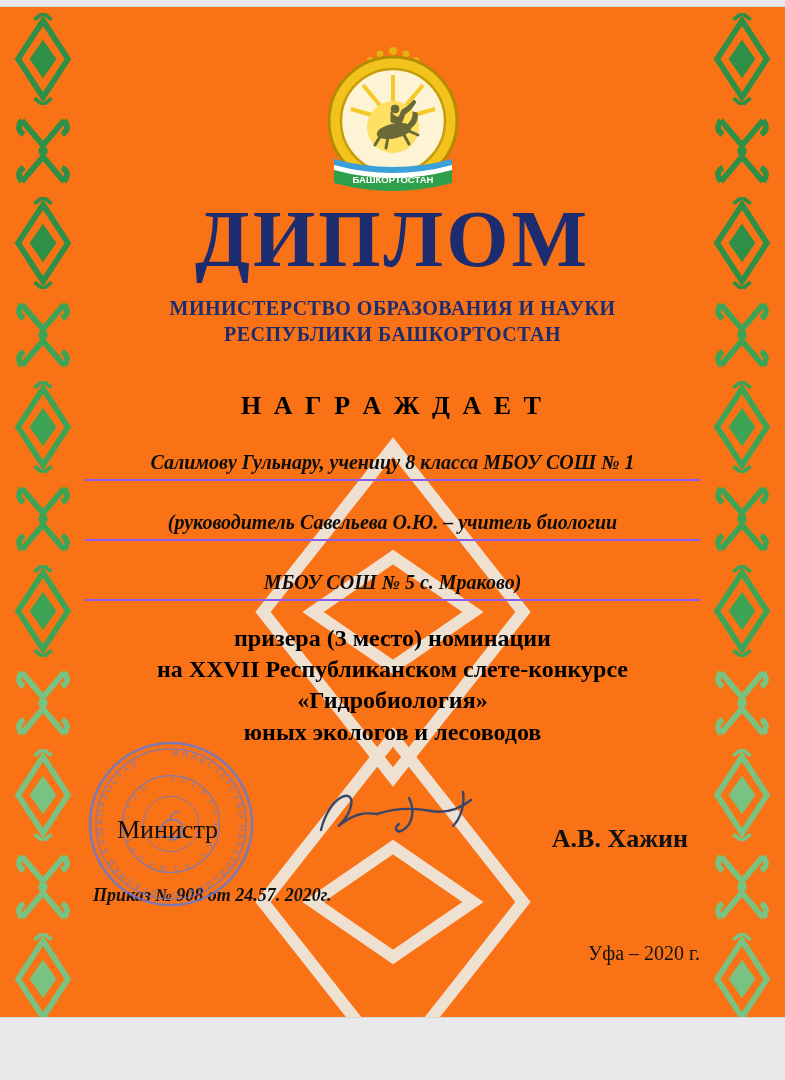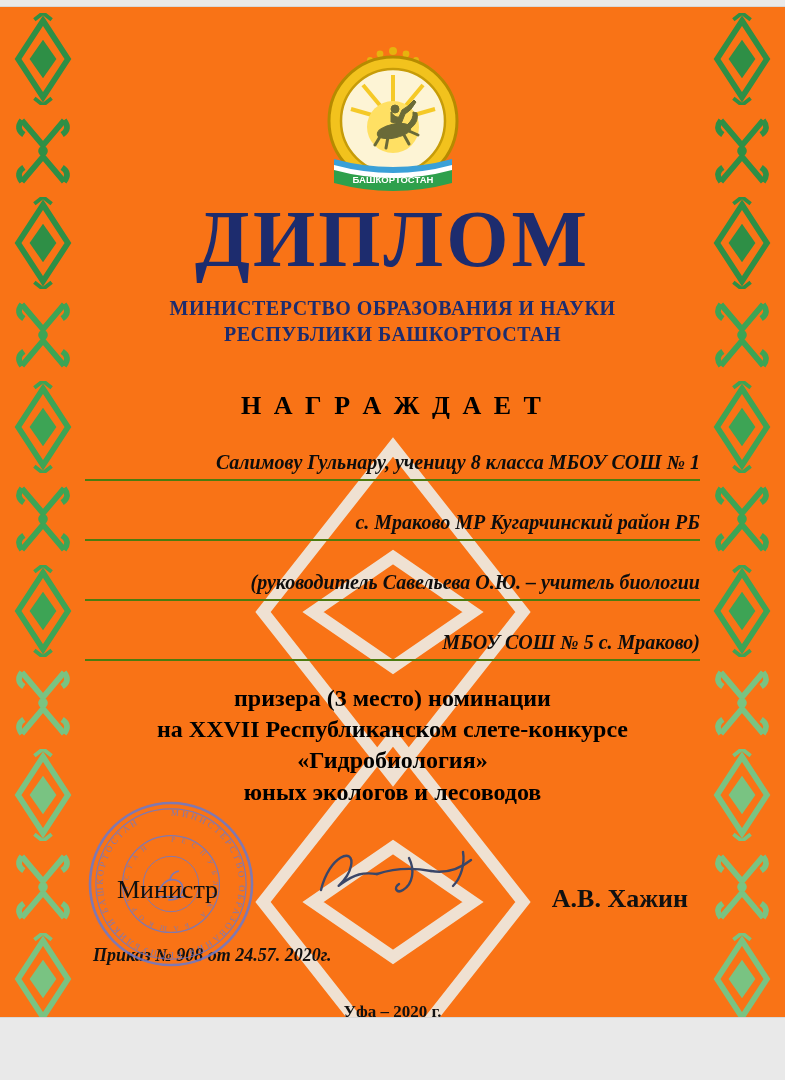--- a/index.html
+++ b/index.html
@@ -42,40 +42,40 @@
     margin-top:16px; font-size:20px; font-weight:bold; color:#1d2c6e;
     line-height:1.3; letter-spacing:.5px;text-align:center;
   }
   .awards-label {
     margin-top:44px; font-size:26px; font-weight:bold; letter-spacing:3px;
     color:#000;
   }
 
   .fields { margin-top:6px; }
   .field {
-    margin-top:30px; border-bottom:2px solid #4d7c0f; padding-bottom:5px;
-    font-size:20px; font-style:italic; font-weight:bold; color:#0d0d0d;text-align:right;
+    margin-top:30px; border-bottom:2px solid #8b5cf6; padding-bottom:5px;
+    font-size:20px; font-style:italic; font-weight:bold; color:#0d0d0d;
   }
 
   .award-block {
     margin-top:22px; font-size:24px; font-weight:bold; line-height:1.3;
     color:#000;
   }
 
   .sign-row { position:relative; margin-top:12px; height:115px; text-align:left; }
   .stamp { position:absolute; left:2px; top:-20px; width:168px; height:168px; opacity:.85; }
   .minister-label { position:absolute; left:32px; top:55px; font-size:26px; font-weight:normal; }
   .signature { position:absolute; left:218px; top:18px; width:190px; height:70px; }
   .minister-name { position:absolute; right:12px; top:64px; font-size:26px; font-weight:bold; }
 
   .order-line {
     margin-top:10px; text-align:left; padding-left:8px;
     font-size:18px; font-style:italic; font-weight:bold;
   }
-  .footer-line { margin-top:36px; font-size:17px; font-weight:bold; }
+  .footer-line { margin-top:36px; font-size:20px; font-weight:normal;text-align:right; }
 </style>
 </head>
 <body>
 
 <svg width="0" height="0" style="position:absolute" aria-hidden="true">
   <defs>
     <symbol id="mA" viewBox="0 0 64 96">
       <path d="M32 8 L58 48 L32 88 L6 48 Z" fill="none" stroke="currentColor" stroke-width="6"></path>
       <path d="M32 28 L46 48 L32 68 L18 48 Z" fill="currentColor"></path>
       <path d="M32 0 l9 7 M32 0 l-9 7 M32 96 l9 -7 M32 96 l-9 -7" stroke="currentColor" stroke-width="4" fill="none"></path>
@@ -224,21 +224,20 @@
 
     <div class="ministry">
       <div>МИНИСТЕРСТВО ОБРАЗОВАНИЯ И НАУКИ</div>
       <div>РЕСПУБЛИКИ БАШКОРТОСТАН</div>
     </div>
 
     <div class="awards-label">Н А Г Р А Ж Д А Е Т</div>
 
     <div class="fields">
       <div class="field">Салимову Гульнару, ученицу 8 класса МБОУ СОШ № 1</div>
-      <div class="field">с. Мраково МР Кугарчинский район РБ</div>
       <div class="field">(руководитель Савельева О.Ю. – учитель биологии</div>
       <div class="field">МБОУ СОШ № 5 с. Мраково)</div>
     </div>
 
     <div class="award-block">
       <div>призера (3 место) номинации</div>
       <div>на XXVII Республиканском слете-конкурсе</div>
       <div>«Гидробиология»</div>
       <div>юных экологов и лесоводов</div>
     </div>

